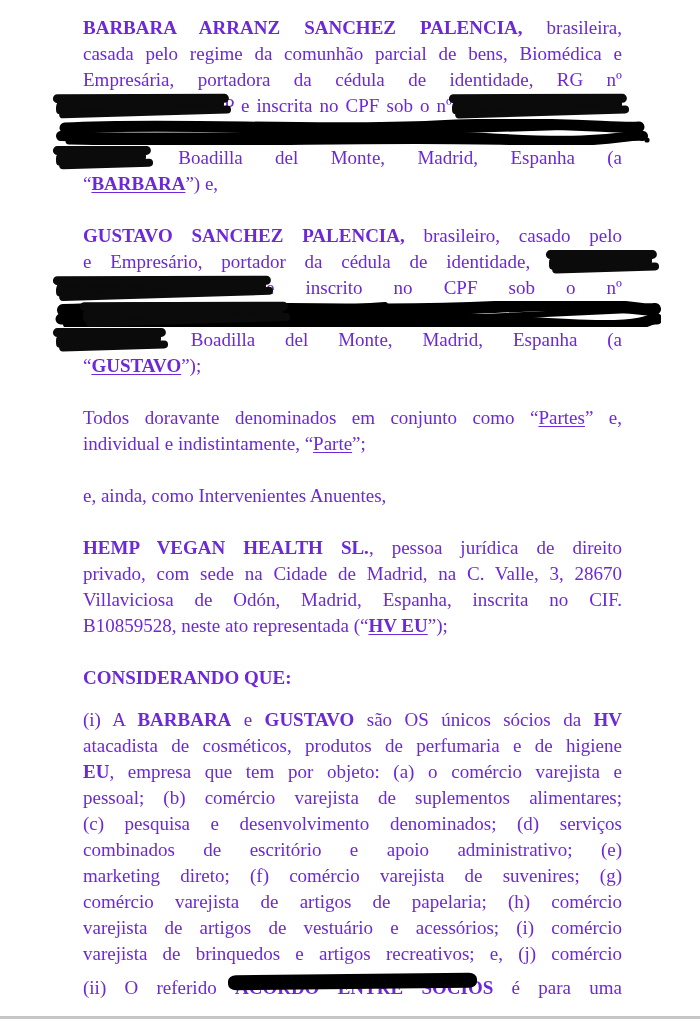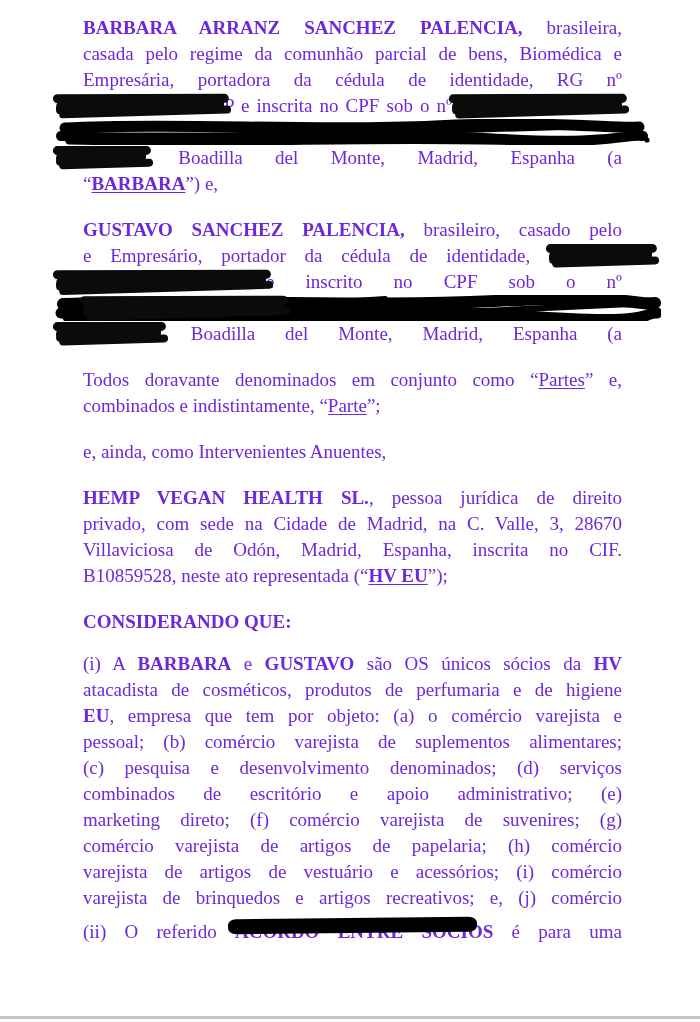--- a/index.html
+++ b/index.html
@@ -6,21 +6,21 @@
   body{
     width:700px;height:1022px;position:relative;overflow:hidden;
     background:#ffffff;
     font-family:"Liberation Serif","DejaVu Serif",serif;
   }
   .doc{
     position:absolute;left:83px;top:15px;width:539px;
     font-size:19px;color:#6d28d9;
   }
   .par{margin:0}
-  .par + .par{margin-top:20px}
+  .par + .par{margin-top:26px}
   .par-whereas-i{margin-top:16px !important}
   .par-whereas-ii{margin-top:8px !important}
   .line{height:26px;line-height:26px;white-space:nowrap}
   .line.just{
     text-align:justify;text-align-last:justify;
     white-space:normal;overflow:visible;
   }
   .b{font-weight:bold}
   .u{text-decoration:underline;text-underline-offset:2px}
   
@@ -85,24 +85,25 @@
             <path d="M8 9 C 150 3, 300 13, 440 6 S 582 11, 600 8" stroke="#000" stroke-width="12" fill="none" stroke-linecap="round"></path>
             <path d="M6 18 C 160 24, 330 11, 470 21 S 588 16, 602 18" stroke="#000" stroke-width="11" fill="none" stroke-linecap="round"></path>
             <path d="M12 23 C 200 27, 390 19, 530 24" stroke="#000" stroke-width="8" fill="none" stroke-linecap="round"></path>
             <path d="M24 25 L 330 4" stroke="#000" stroke-width="6" fill="none" stroke-linecap="round"></path>
             <path d="M260 24 L 598 8" stroke="#000" stroke-width="6" fill="none" stroke-linecap="round"></path>
             <path d="M70 5 L 380 25" stroke="#000" stroke-width="4" fill="none" stroke-linecap="round"></path>
           </svg>
         </span>
       </div>
       <div class="line just"><span class="redact bleed-left" style="width: 105px;"></span><span class=""> Boadilla del Monte, Madrid, Espanha (a</span></div>
+      <div class="line"><span class="">“</span><span class="b u ">GUSTAVO</span><span class="">”);</span></div>
     </div>
     <div class="par par-parties-definition">
       <div class="line just"><span class="">Todos doravante denominados em conjunto como “</span><span class="u ">Partes</span><span class="">” e,</span></div>
-      <div class="line"><span class="">combinados e indistintamente, “</span><span class="u ">Parte</span><span class="">”;</span></div>
+      <div class="line"><span class="">individual e indistintamente, “</span><span class="u ">Parte</span><span class="">”;</span></div>
     </div>
     <div class="par par-interveners-intro">
       <div class="line"><span class="">e, ainda, como Intervenientes Anuentes,</span></div>
     </div>
     <div class="par par-company-hv-eu">
       <div class="line just"><span class="b ">HEMP VEGAN HEALTH SL.</span><span class="">, pessoa jurídica de direito</span></div>
       <div class="line just"><span class="">privado, com sede na Cidade de Madrid, na C. Valle, 3, 28670</span></div>
       <div class="line just"><span class="">Villaviciosa de Odón, Madrid, Espanha, inscrita no CIF.</span></div>
       <div class="line"><span class="">B10859528, neste ato representada (“</span><span class="b u ">HV EU</span><span class="">”);</span></div>
     </div>

